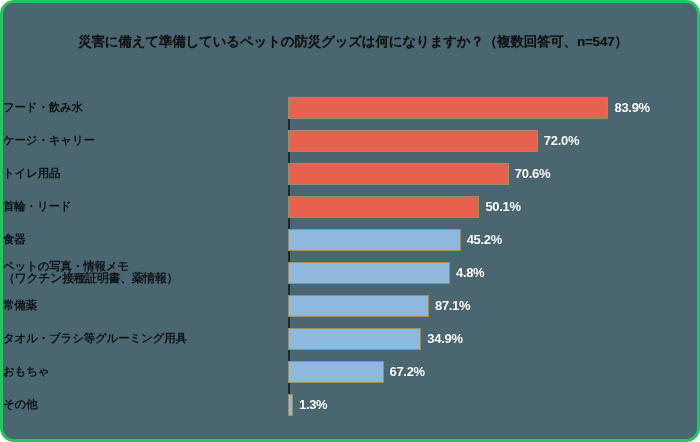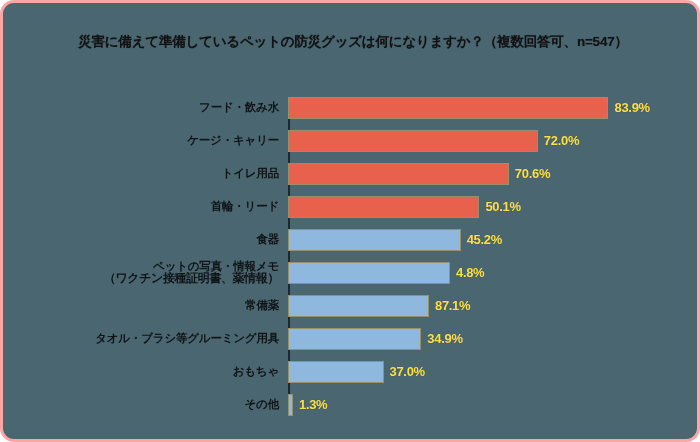--- a/index.html
+++ b/index.html
@@ -12,21 +12,21 @@
     height: 442px;
     font-family: "Liberation Sans", sans-serif;
     overflow: hidden;
   }
   .chart-card {
     position: relative;
     box-sizing: border-box;
     width: 700px;
     height: 442px;
     background: #4a6670;
-    border: 3px solid #fca5a5;
+    border: 3px solid #22c55e;
     border-radius: 14px;
     box-shadow: inset 0 0 0 1px #4a6670;
     overflow: hidden;
   }
   .chart-title {
     position: absolute;
     top: 30px;
     left: 0;
     width: 700px;
     text-align: center;
@@ -61,21 +61,21 @@
   .row {
     position: relative;
     height: 33px;
     display: flex;
     align-items: center;
   }
   .cat-label {
     box-sizing: border-box;
     width: 283px;
     padding-right: 7px;
-    text-align: right;
+    text-align: left;
     color: #0f1417;
     font-size: 11.5px;
     font-weight: bold;
     line-height: 1.05;
     letter-spacing: -0.2px;
     white-space: nowrap;
   }
   .cat-label .sub {
     display: block;
     font-size: 12px;
@@ -96,21 +96,21 @@
     margin-left: 2px;
   }
   .bar.red {
     background: #e8614d;
   }
   .bar.blue {
     background: #8fb8de;
   }
   .bar-value {
     margin-left: 6px;
-    color: #fde047;
+    color: #ffffff;
     font-size: 13px;
     font-weight: bold;
     white-space: nowrap;
     letter-spacing: -0.3px;
     text-shadow: 0 0 1px rgba(0,0,0,0.3);
   }
 </style>
 </head>
 <body>
 
@@ -174,21 +174,21 @@
           <div class="cat-label"><span>タオル・ブラシ等グルーミング用具</span></div>
           <div class="bar-zone">
             <div class="bar blue" style="width: 133.318px;"></div>
             <div class="bar-value">34.9%</div>
           </div>
         </div>
         <div class="row">
           <div class="cat-label"><span>おもちゃ</span></div>
           <div class="bar-zone">
             <div class="bar blue" style="width: 95.5px;"></div>
-            <div class="bar-value">37.0%</div>
+            <div class="bar-value">67.2%</div>
           </div>
         </div>
         <div class="row">
           <div class="cat-label"><span>その他</span></div>
           <div class="bar-zone">
             <div class="bar blue" style="width: 4.966px;"></div>
             <div class="bar-value">1.3%</div>
           </div>
         </div>
       </div>

